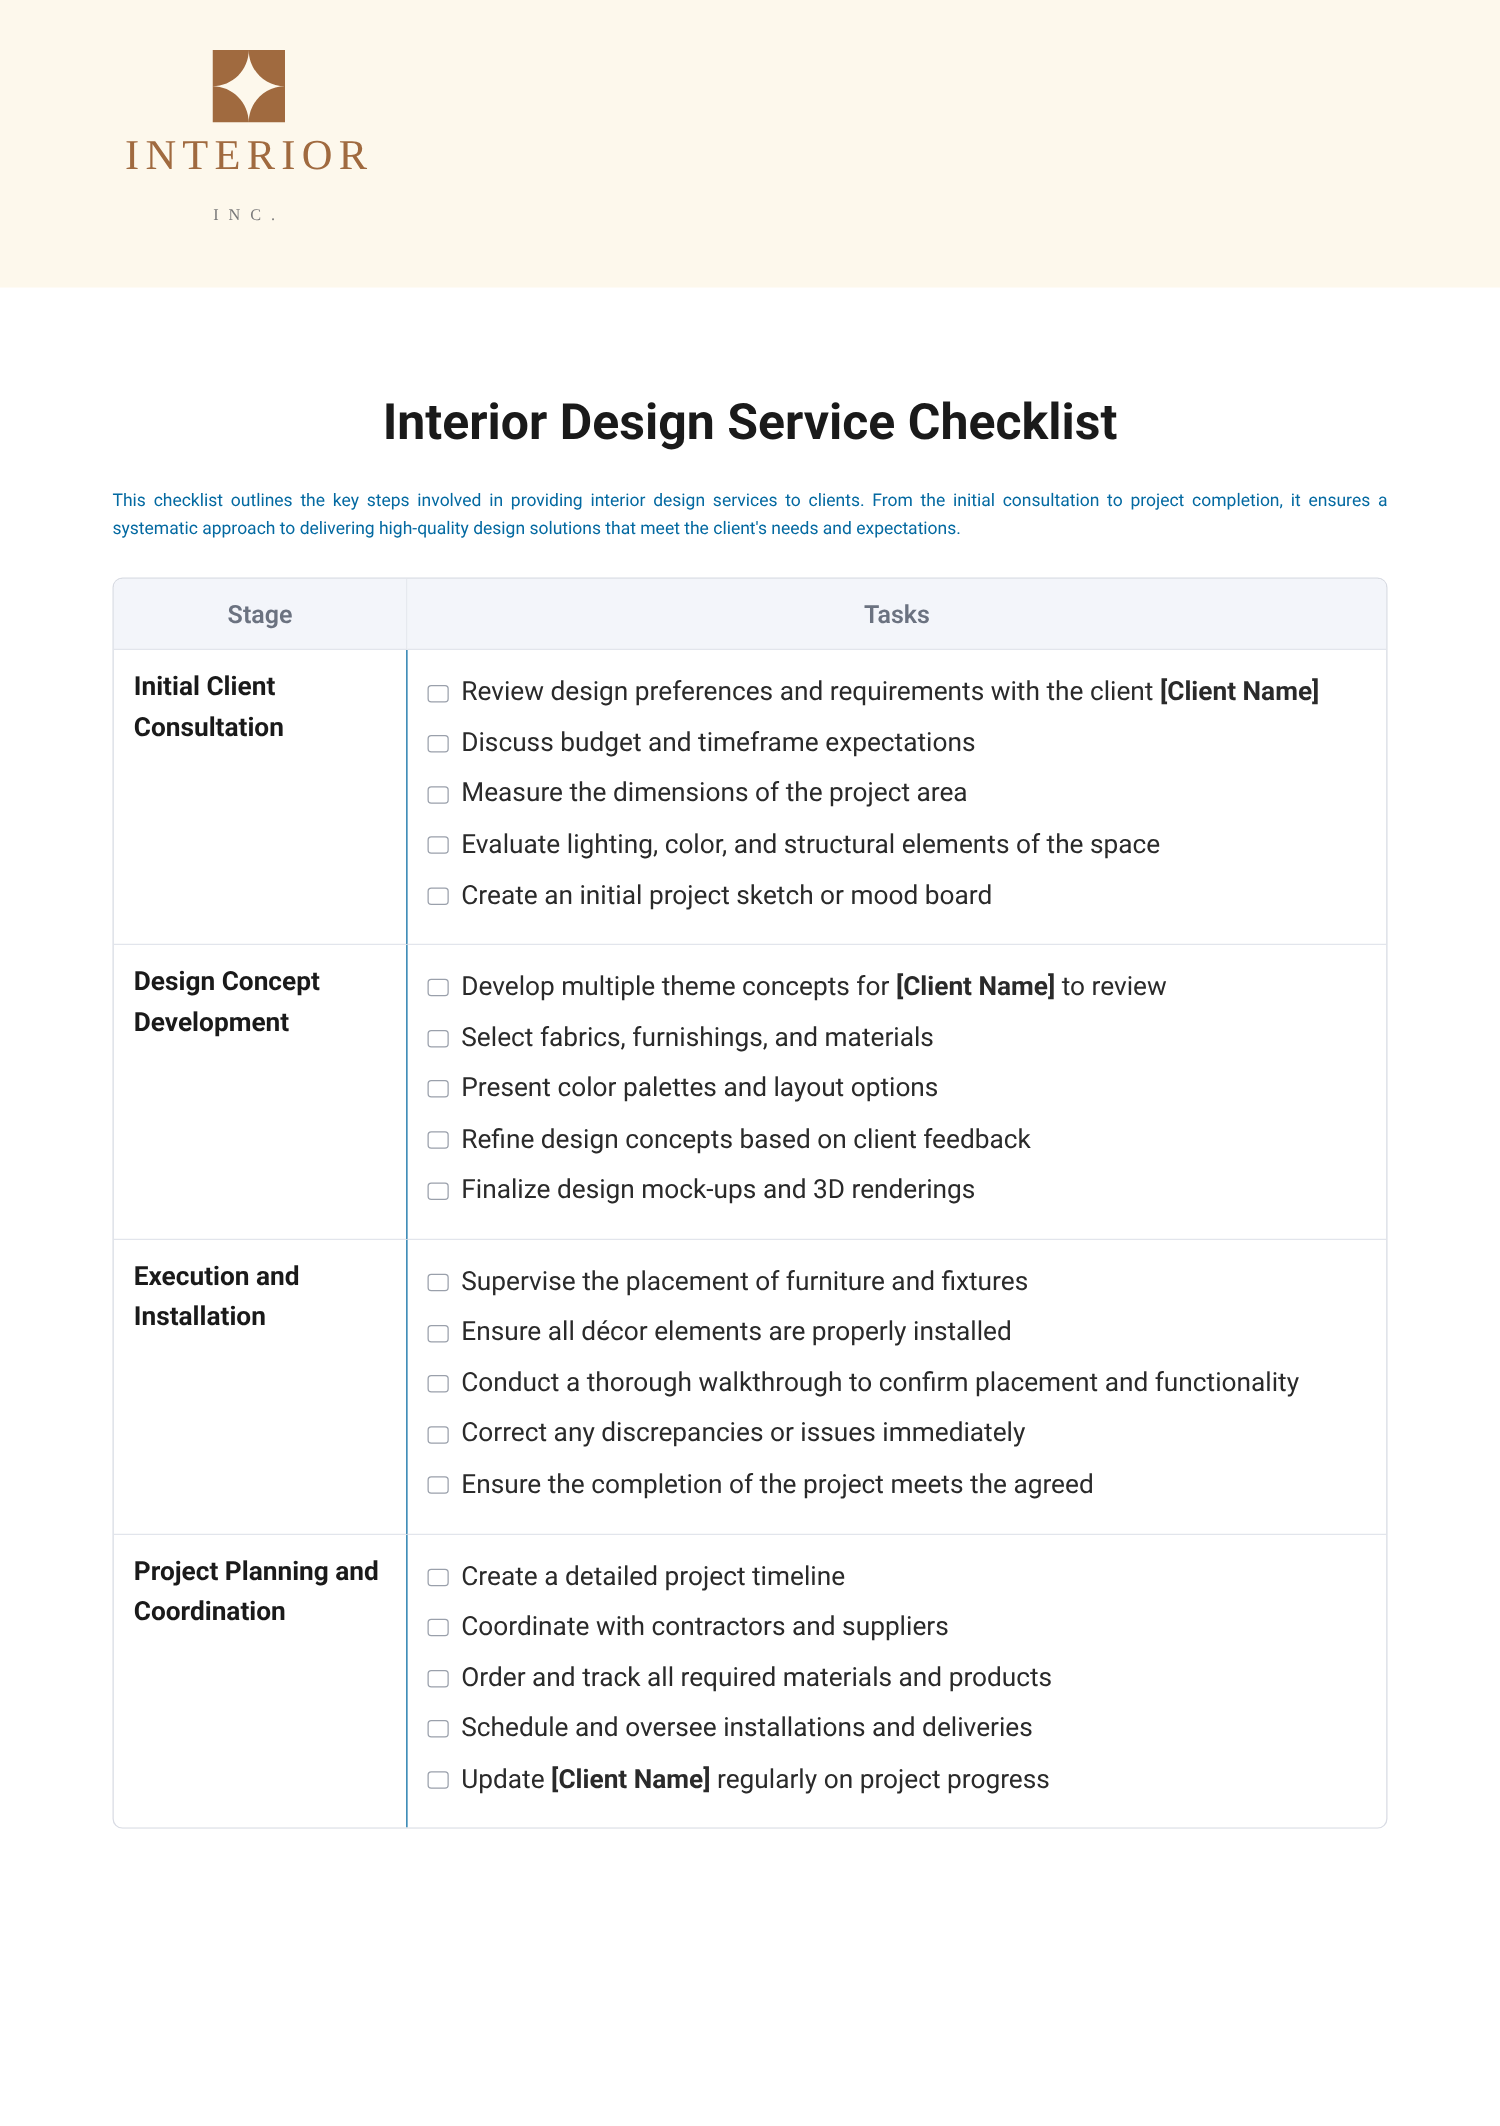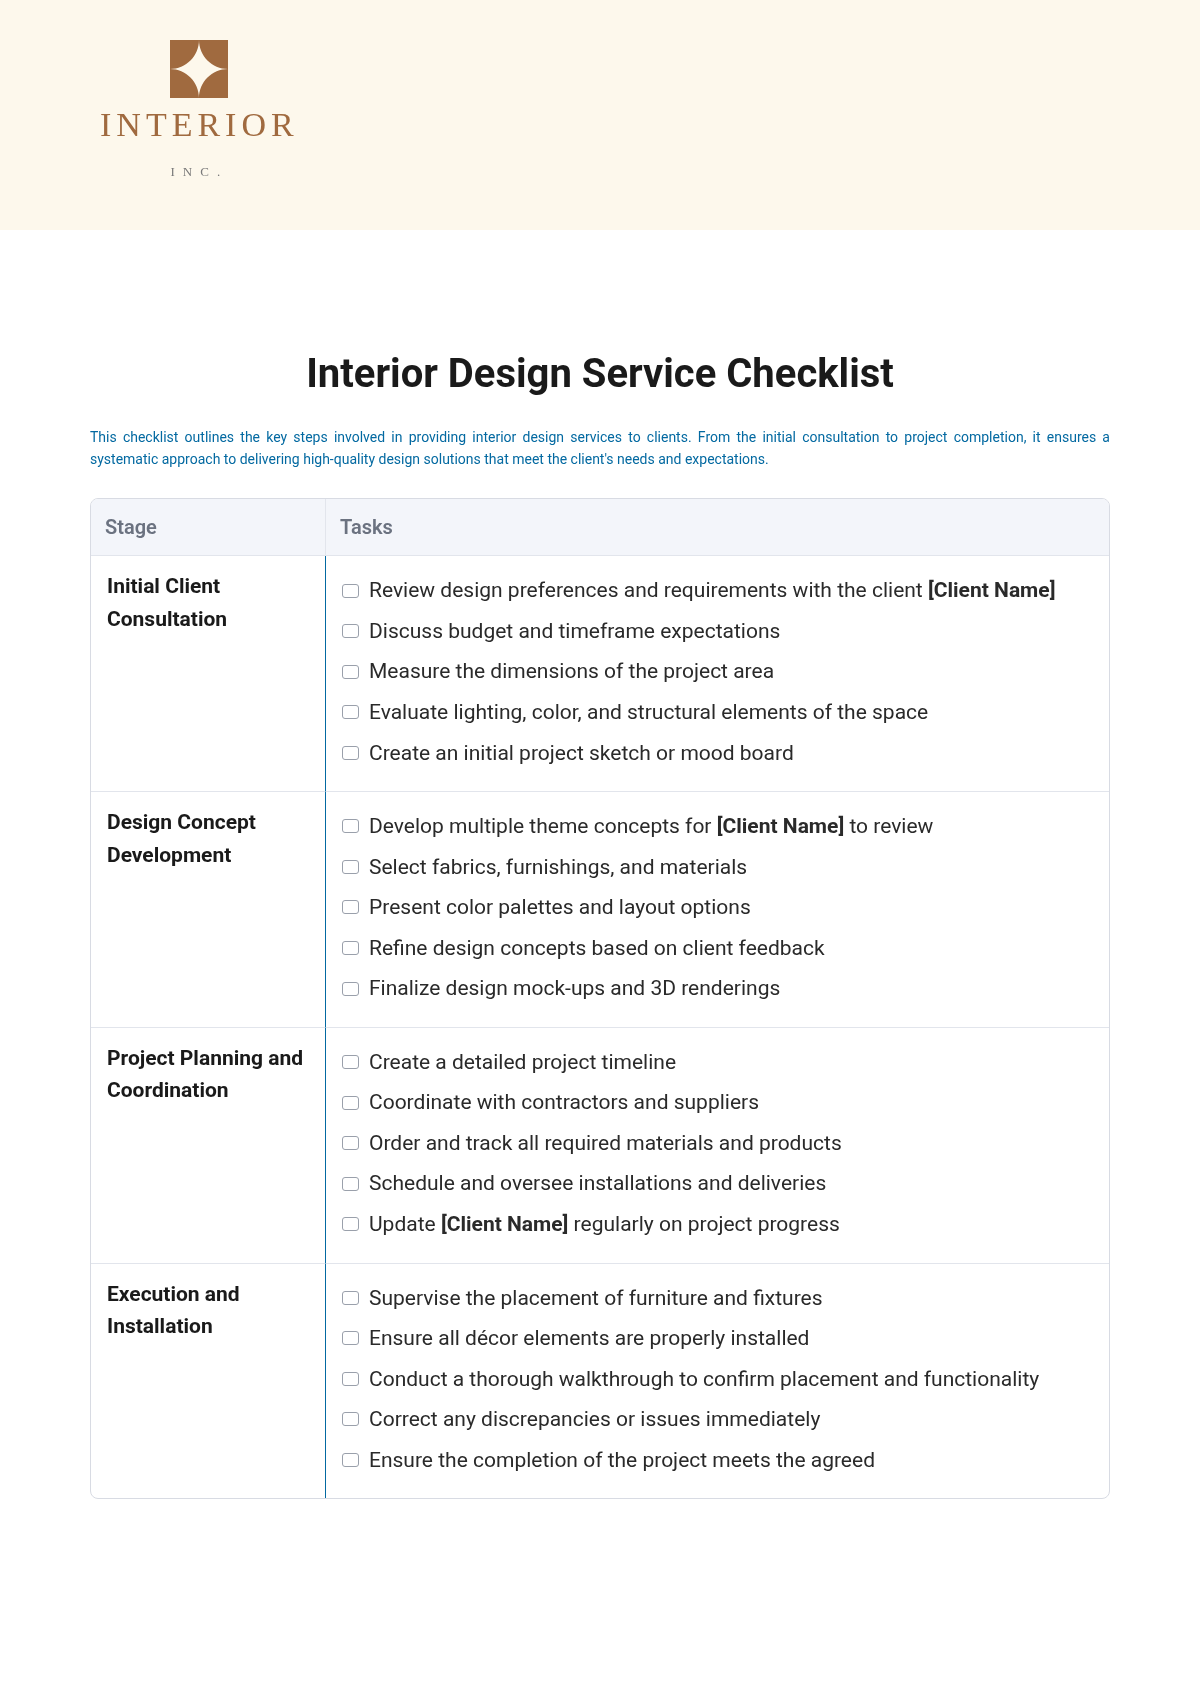--- a/index.html
+++ b/index.html
@@ -43,21 +43,20 @@
     font-family: Georgia, 'Times New Roman', serif;
   }
   .contact-block {
     text-align: right;
     font-size: 22px;
     line-height: 1.6;
     color: #222;
   }
   .content {
     padding: 84px 90px 0 90px;
-    margin-top: 36px;
   }
   .doc-title {
     text-align: center;
     font-size: 40px;
     font-weight: 700;
     color: #1a1a1a;
     margin-bottom: 30px;
   }
   .intro {
     font-size: 14px;
@@ -73,21 +72,21 @@
     border: 1px solid #d8dbe3;
     border-radius: 8px;
     overflow: hidden;
   }
   table.checklist thead th {
     background: #f3f5fa;
     color: #6b7280;
     font-weight: 600;
     font-size: 20px;
     padding: 16px 14px;
-    text-align: left;
+    text-align: center;
     border-bottom: 1px solid #e2e5ec;
   }
   table.checklist thead th:first-child {
     border-right: 1px solid #e2e5ec;
     width: 235px;
   }
   table.checklist tbody td {
     border-bottom: 1px solid #e2e5ec;
     vertical-align: top;
     padding: 14px 16px 18px 16px;
@@ -190,20 +189,45 @@
               <span class="cb"></span>
               <span class="task-text">Refine design concepts based on client feedback</span>
             </div>
             <div class="task-row">
               <span class="cb"></span>
               <span class="task-text">Finalize design mock-ups and 3D renderings</span>
             </div>
           </td>
         </tr>
         <tr>
+          <td class="stage-cell">Execution and Installation</td>
+          <td>
+            <div class="task-row">
+              <span class="cb"></span>
+              <span class="task-text">Supervise the placement of furniture and fixtures</span>
+            </div>
+            <div class="task-row">
+              <span class="cb"></span>
+              <span class="task-text">Ensure all décor elements are properly installed</span>
+            </div>
+            <div class="task-row">
+              <span class="cb"></span>
+              <span class="task-text">Conduct a thorough walkthrough to confirm placement and functionality</span>
+            </div>
+            <div class="task-row">
+              <span class="cb"></span>
+              <span class="task-text">Correct any discrepancies or issues immediately</span>
+            </div>
+            <div class="task-row">
+              <span class="cb"></span>
+              <span class="task-text">Ensure the completion of the project meets the agreed</span>
+            </div>
+          </td>
+        </tr>
+        <tr>
           <td class="stage-cell">Project Planning and Coordination</td>
           <td>
             <div class="task-row">
               <span class="cb"></span>
               <span class="task-text">Create a detailed project timeline</span>
             </div>
             <div class="task-row">
               <span class="cb"></span>
               <span class="task-text">Coordinate with contractors and suppliers</span>
             </div>
@@ -211,43 +235,18 @@
               <span class="cb"></span>
               <span class="task-text">Order and track all required materials and products</span>
             </div>
             <div class="task-row">
               <span class="cb"></span>
               <span class="task-text">Schedule and oversee installations and deliveries</span>
             </div>
             <div class="task-row">
               <span class="cb"></span>
               <span class="task-text">Update <b>[Client Name]</b> regularly on project progress</span>
-            </div>
-          </td>
-        </tr>
-        <tr>
-          <td class="stage-cell">Execution and Installation</td>
-          <td>
-            <div class="task-row">
-              <span class="cb"></span>
-              <span class="task-text">Supervise the placement of furniture and fixtures</span>
-            </div>
-            <div class="task-row">
-              <span class="cb"></span>
-              <span class="task-text">Ensure all décor elements are properly installed</span>
-            </div>
-            <div class="task-row">
-              <span class="cb"></span>
-              <span class="task-text">Conduct a thorough walkthrough to confirm placement and functionality</span>
-            </div>
-            <div class="task-row">
-              <span class="cb"></span>
-              <span class="task-text">Correct any discrepancies or issues immediately</span>
-            </div>
-            <div class="task-row">
-              <span class="cb"></span>
-              <span class="task-text">Ensure the completion of the project meets the agreed</span>
             </div>
           </td>
         </tr>
       </tbody>
   </table>
 </div>
 
 </body></html>

